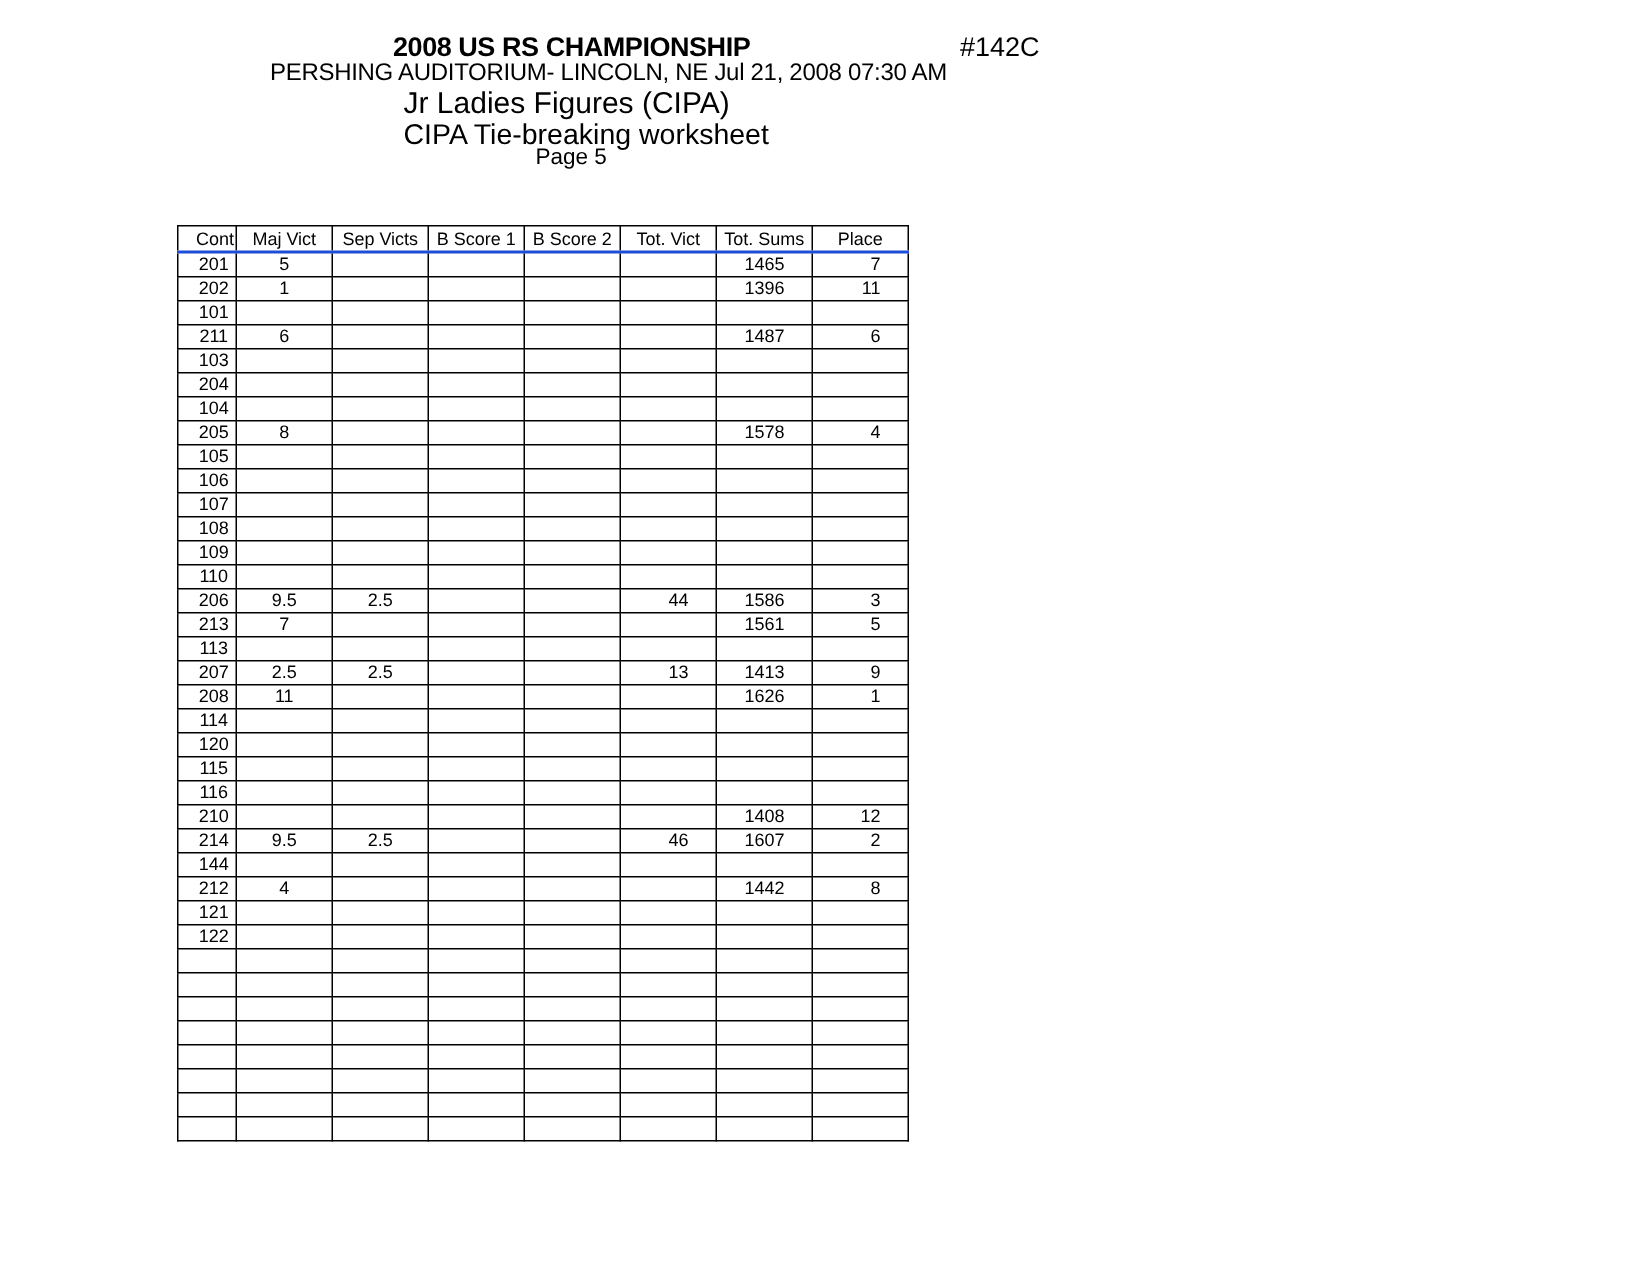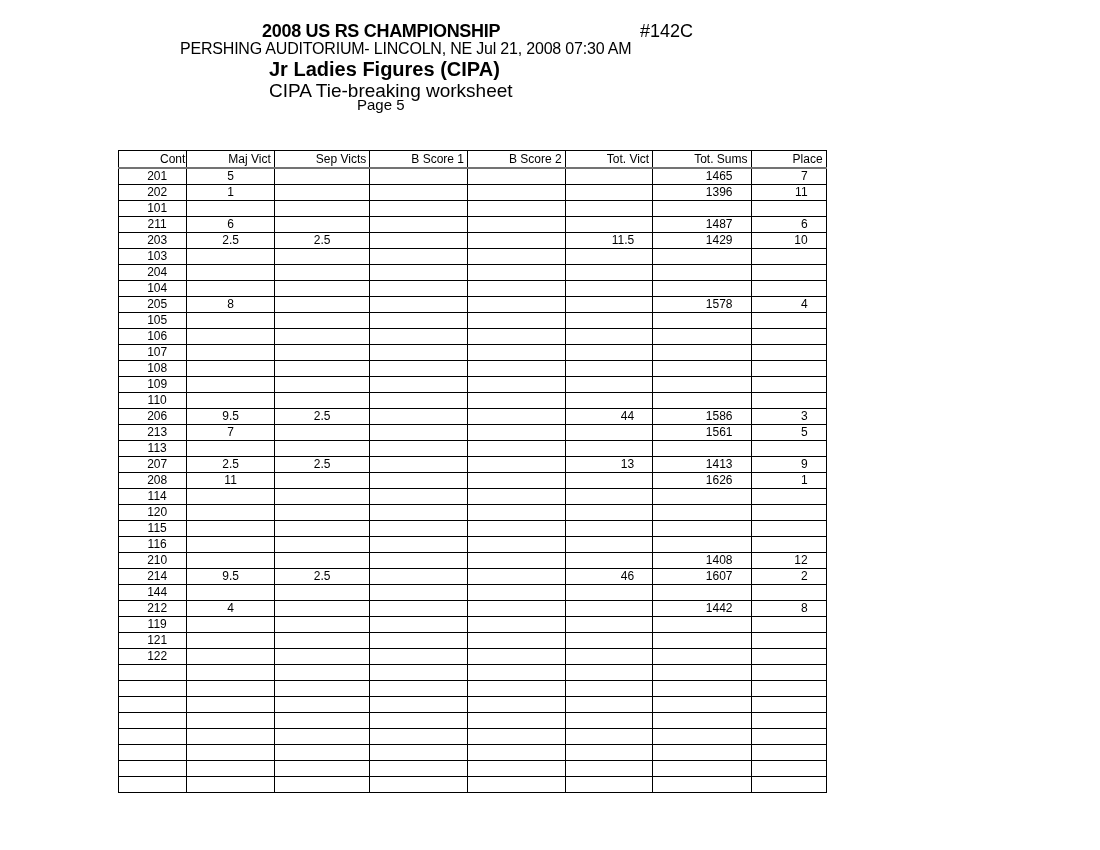--- a/index.html
+++ b/index.html
@@ -1,26 +1,26 @@
 <!DOCTYPE html>
 <html><head>
 <meta charset="utf-8">
 <style>
   html, body { margin:0; padding:0; background:#fff; }
   body { width:1100px; height:850px; position:relative; overflow:hidden; font-family:"Liberation Sans", sans-serif; color:#000; }
   .hdr { position:absolute; white-space:nowrap; }
   #title { left:262px; top:21px; font-size:18px; font-weight:bold; letter-spacing:-0.3px; }
   #code { left:640px; top:21px; font-size:18px; font-weight:normal; }
   #venue { left:164px; top:40px; font-size:16px; letter-spacing:-0.2px;margin-left:16px; }
-  #event { left:269px; top:58px; font-size:20px; font-weight:bold; }
+  #event { left:269px; top:58px; font-size:20px; font-weight:normal; }
   #sub { left:269px; top:80px; font-size:19px; }
   #page { left:357px; top:96px; font-size:15px; }
   table { position:absolute; left:118px; top:150px; border-collapse:collapse; table-layout:fixed; }
   td, th { border:1.5px solid #000; height:15px; padding:0 3px; font-size:12px; font-weight:normal; line-height:15px; overflow:hidden; white-space:nowrap; vertical-align:bottom; }
-  th { height:16px; text-align:center; border-bottom:2px solid #737373;padding-left:41px; }
+  th { height:16px; text-align:center; border-bottom:2px solid #1d4ed8; }
   th.c0 { text-align:right; padding-right:1px; }
   td.c0 { text-align:center; padding-left:12px; }
   td.c1, td.c2, td.c3, td.c4 { text-align:center; }
   td.c5, td.c6 { text-align:right; padding-right:18px; }
   td.c7 { text-align:right; padding-right:18px; }
   col.w0 { width:39px; } col.w { width:64px; }
 </style>
 </head>
 <body>
 
@@ -89,30 +89,20 @@
         <td class="c0">211</td>
         <td class="c1">6</td>
         <td class="c2"></td>
         <td class="c3"></td>
         <td class="c4"></td>
         <td class="c5"></td>
         <td class="c6">1487</td>
         <td class="c7">6</td>
       </tr>
       <tr>
-        <td class="c0">203</td>
-        <td class="c1">2.5</td>
-        <td class="c2">2.5</td>
-        <td class="c3"></td>
-        <td class="c4"></td>
-        <td class="c5">11.5</td>
-        <td class="c6">1429</td>
-        <td class="c7">10</td>
-      </tr>
-      <tr>
         <td class="c0">103</td>
         <td class="c1"></td>
         <td class="c2"></td>
         <td class="c3"></td>
         <td class="c4"></td>
         <td class="c5"></td>
         <td class="c6"></td>
         <td class="c7"></td>
       </tr>
       <tr>
@@ -327,30 +317,20 @@
       </tr>
       <tr>
         <td class="c0">212</td>
         <td class="c1">4</td>
         <td class="c2"></td>
         <td class="c3"></td>
         <td class="c4"></td>
         <td class="c5"></td>
         <td class="c6">1442</td>
         <td class="c7">8</td>
-      </tr>
-      <tr>
-        <td class="c0">119</td>
-        <td class="c1"></td>
-        <td class="c2"></td>
-        <td class="c3"></td>
-        <td class="c4"></td>
-        <td class="c5"></td>
-        <td class="c6"></td>
-        <td class="c7"></td>
       </tr>
       <tr>
         <td class="c0">121</td>
         <td class="c1"></td>
         <td class="c2"></td>
         <td class="c3"></td>
         <td class="c4"></td>
         <td class="c5"></td>
         <td class="c6"></td>
         <td class="c7"></td>

